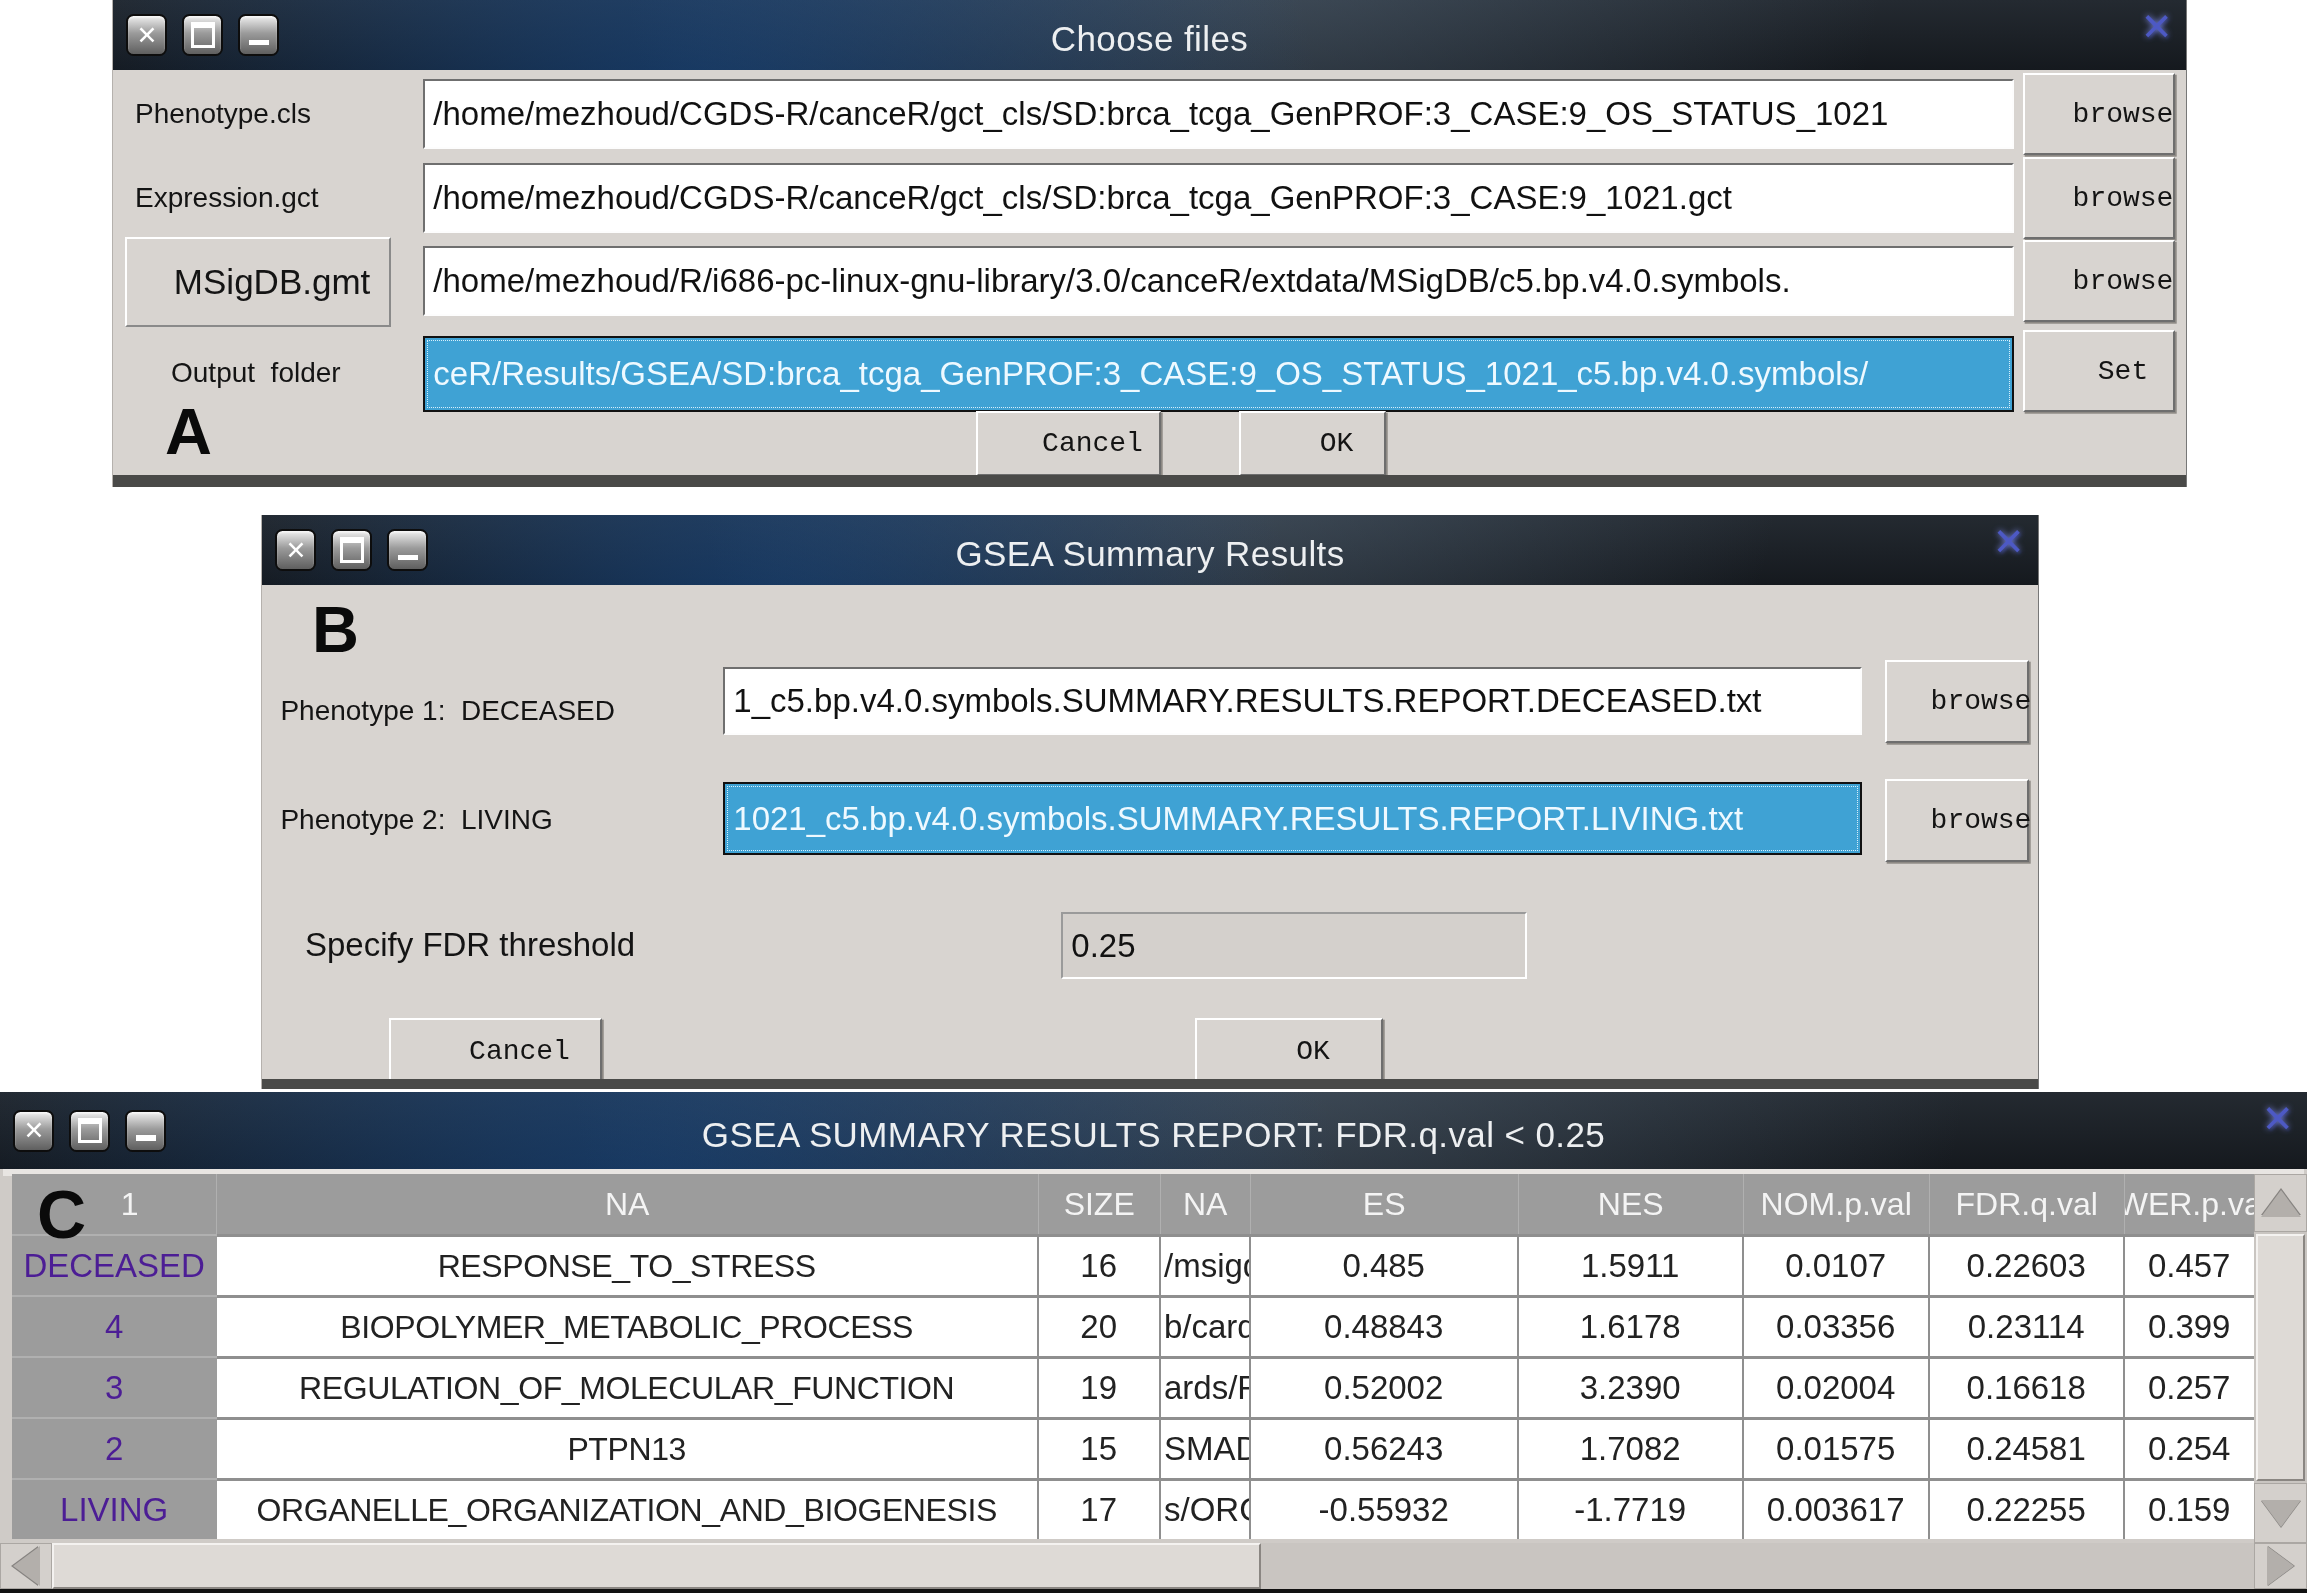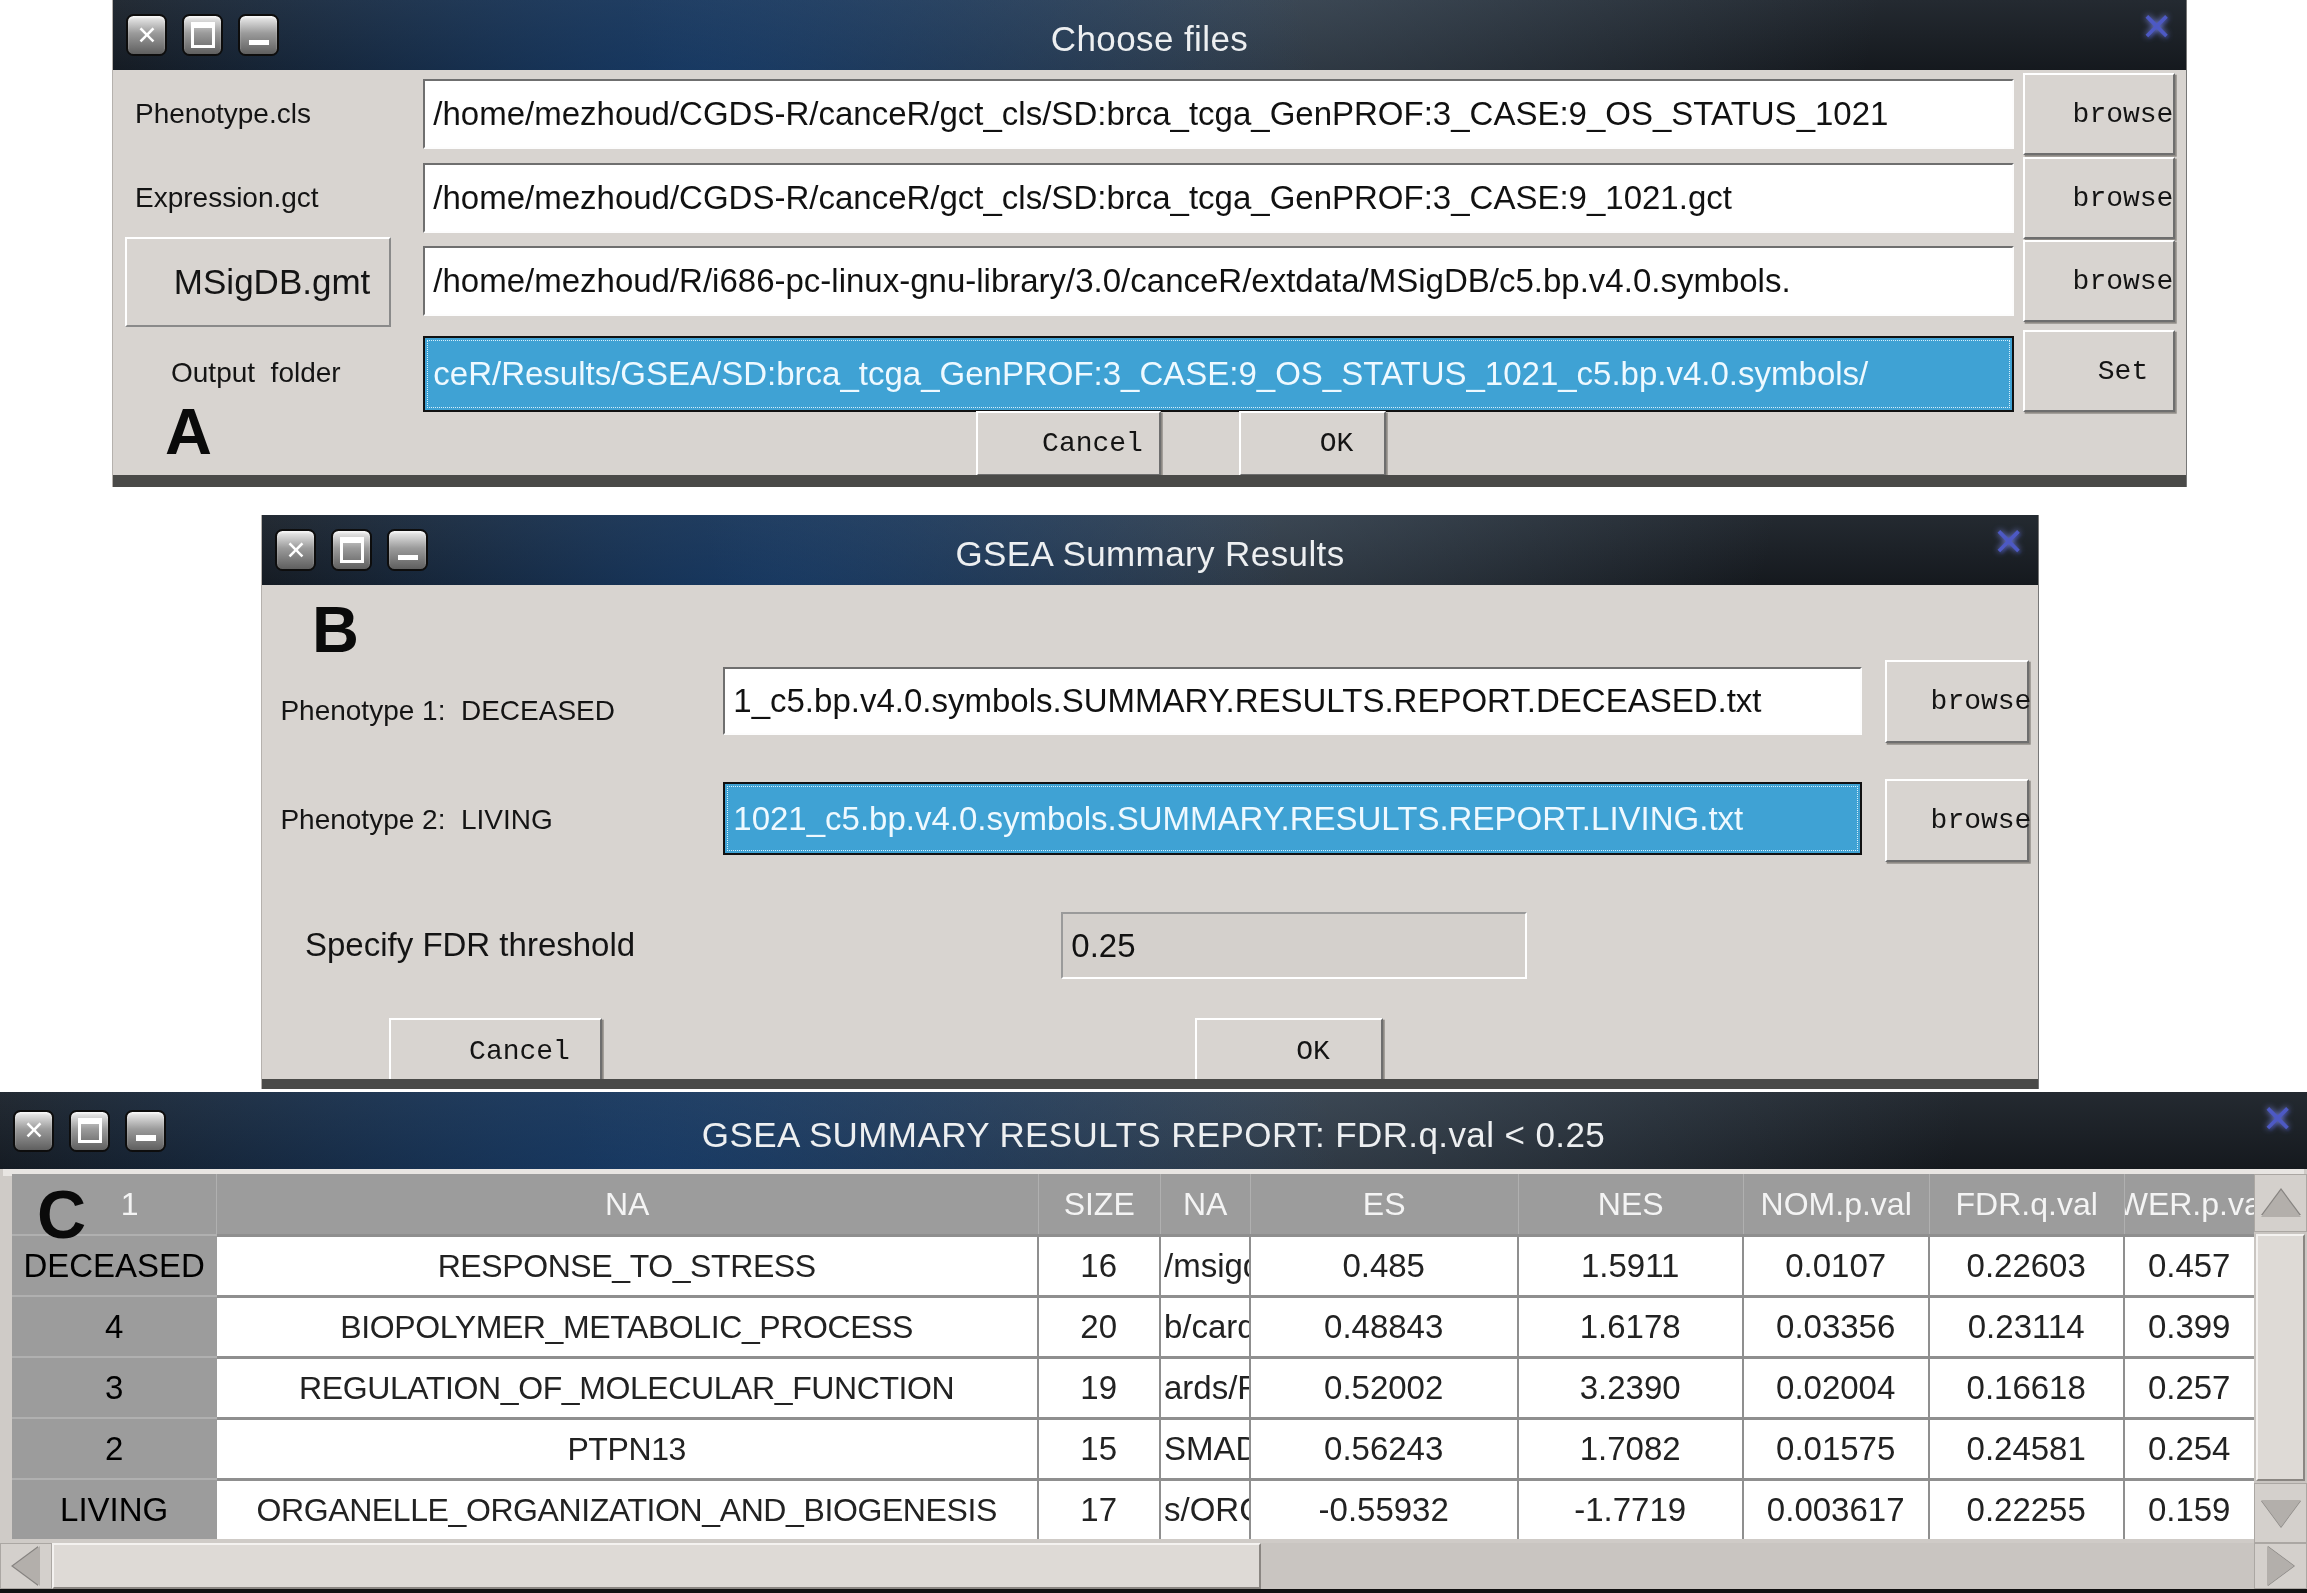--- a/index.html
+++ b/index.html
@@ -61,21 +61,21 @@
   #win-c{left:0;top:1092px;width:2307px;height:502px;background:#cfcbc7;}
   #win-c .titlebar{height:77px;}
   #win-c .innerlight{position:absolute;left:3.3px;right:3.3px;top:77px;height:6.7px;background:#e8e5e2;}
   #win-c .blackbottom{position:absolute;left:0;right:0;bottom:0;height:5px;background:#111;}
 
   .tbl{position:absolute;left:11.7px;top:82px;display:grid;
     grid-template-columns:205px 822px 122px 90px 268px 225px 186px 195px 131px;
     grid-template-rows:60px 61px 61px 61px 61px 61px;}
   .hd{background:#9c9c9c;color:#f4f4f4;font-size:32px;display:flex;align-items:center;justify-content:center;
     border-right:1.7px solid #b0b0b0;overflow:hidden;}
-  .rl{background:#9c9c9c;color:#000000;font-size:33px;display:flex;align-items:center;justify-content:center;
+  .rl{background:#9c9c9c;color:#4c1d95;font-size:33px;display:flex;align-items:center;justify-content:center;
     border-top:2.5px solid #b0b0b0;overflow:hidden;}
   .cd{background:#ffffff;color:#222;font-size:33px;display:flex;align-items:center;justify-content:center;
     border-right:2.5px solid #8f8f8f;border-top:3.3px solid #8f8f8f;overflow:hidden;white-space:nowrap;}
   .cd.name{font-size:32px;letter-spacing:-0.4px;}
   .cd.clipL{justify-content:flex-start;padding-left:3.3px;}
 
   
   .sb{position:absolute;background:#c9c5c1;}
   .sb .thumb{position:absolute;background:#dedad6;border:2.5px solid;border-color:#f4f2f0 #8a8682 #8a8682 #f4f2f0;box-sizing:border-box;}
   .arrbox{position:absolute;background:#d4d0cc;display:flex;align-items:center;justify-content:center;box-sizing:border-box;border:1.7px solid #aba7a3;}

